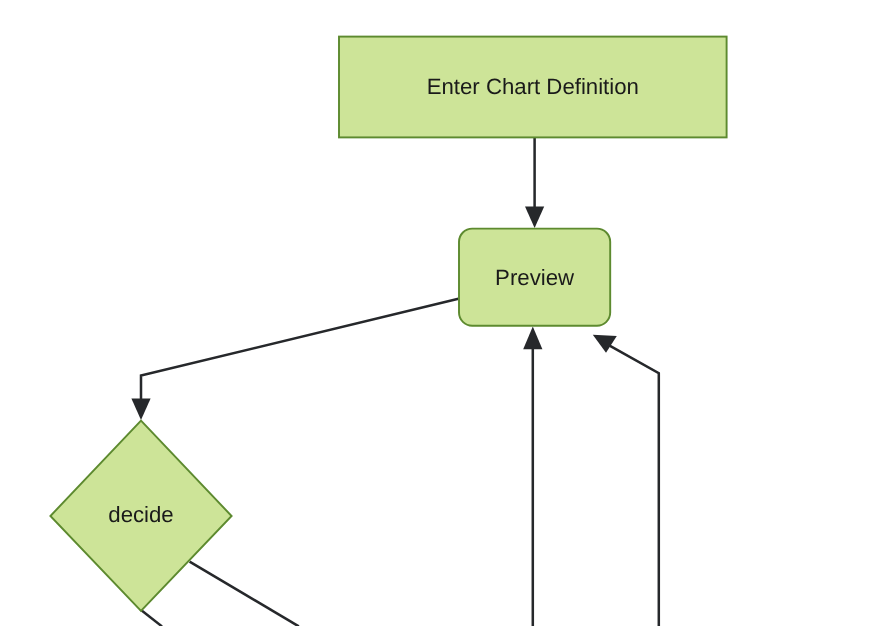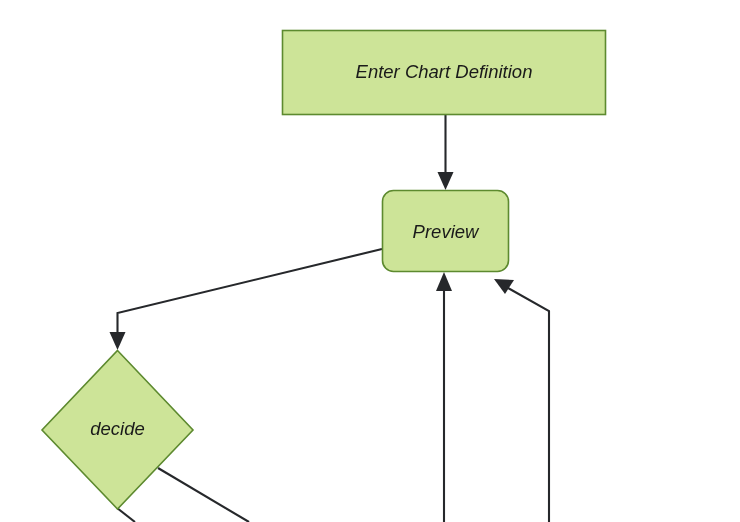--- a/index.html
+++ b/index.html
@@ -9,21 +9,20 @@
   }
   body {
     font-family: "Liberation Sans", sans-serif;
   }
   #diagram-root {
     position: relative;
     width: 740px;
     height: 522px;
     background: #ffffff;
     overflow: hidden;
-    font-style: italic;
   }
   #flow-svg {
     position: absolute;
     top: 0;
     left: 0;
     width: 740px;
     height: 522px;
     display: block;
   }
   .node-shape {

